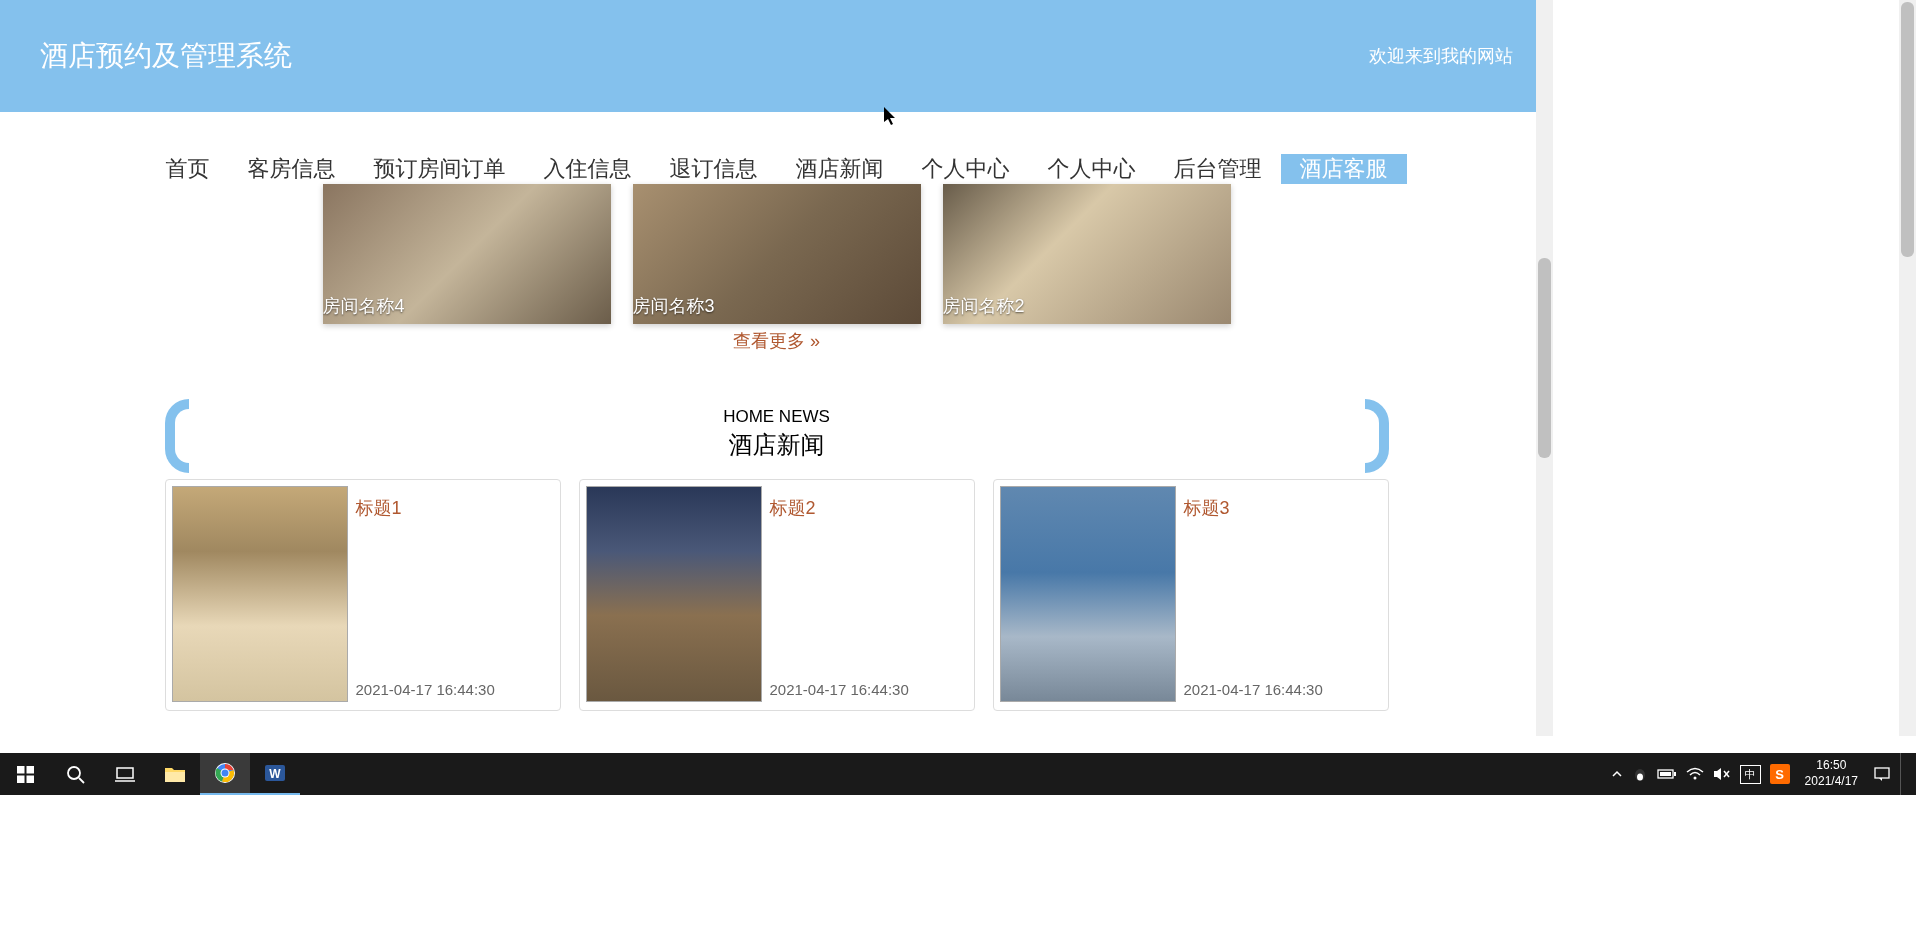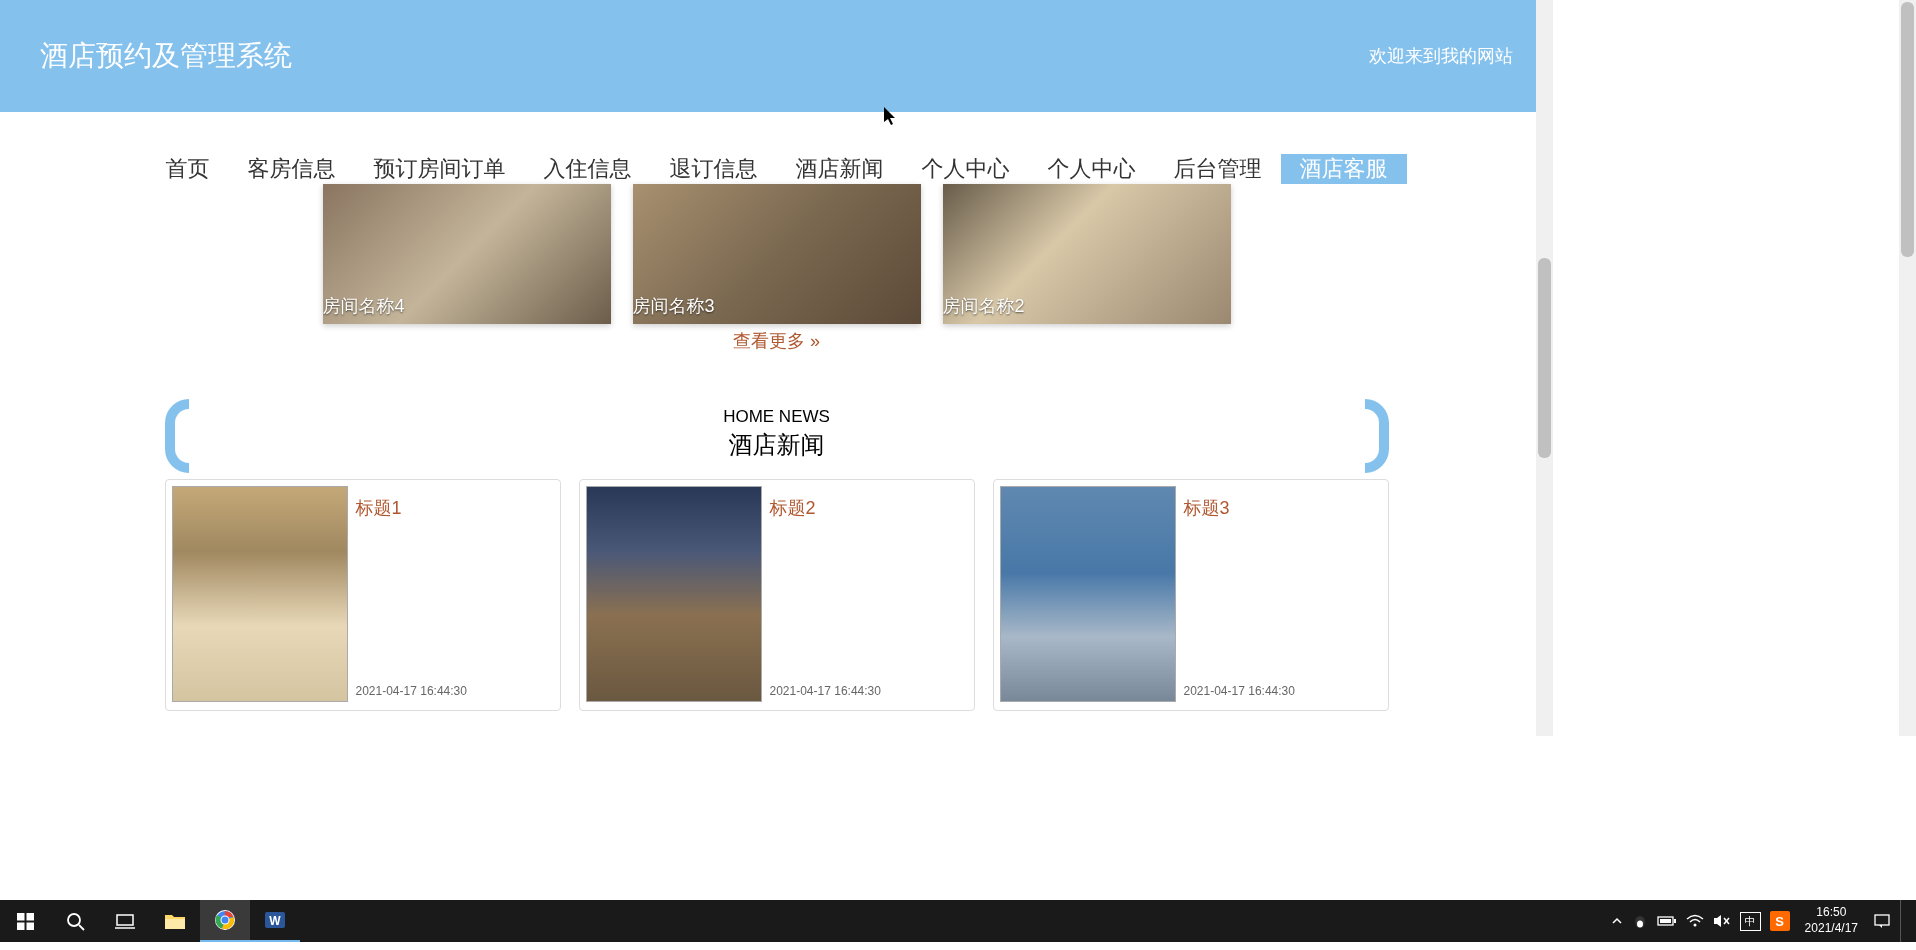--- a/index.html
+++ b/index.html
@@ -1,18 +1,18 @@
 <!DOCTYPE html>
 <html><head>
   <meta charset="utf-8">
   <style>
     * { margin: 0; padding: 0; box-sizing: border-box; }
     body { font-family: "Microsoft YaHei", Arial, sans-serif; background: #fff; overflow: hidden; }
     
-    .viewport { width: 1916px; height: 942px; position: relative; border-radius: 8px; }
+    .viewport { width: 1916px; height: 795px; position: relative; border-radius: 8px; }
     .browser-area { width: 1553px; height: 736px; position: absolute; top: 0; left: 0; background: #fff; overflow: hidden; }
     
     
     .header { background: #84c1ed; height: 112px; display: flex; align-items: center; justify-content: space-between; padding: 0 40px; }
     .header-title { color: #fff; font-size: 28px; font-weight: 400; }
     .welcome-text { color: #fff; font-size: 18px; }
     
     
     .nav-bar { height: 72px; background: #fff; display: flex; justify-content: center; align-items: stretch; }
     .nav-inner { display: flex; align-items: flex-end; }
@@ -39,21 +39,21 @@
     .news-bracket-left { position: absolute; left: 0; top: -8px; width: 24px; height: 74px; border: 10px solid #84c1ed; border-right: none; border-radius: 24px 0 0 24px; }
     .news-bracket-right { position: absolute; right: 0; top: -8px; width: 24px; height: 74px; border: 10px solid #84c1ed; border-left: none; border-radius: 0 24px 24px 0; }
     .news-title-en { font-size: 17px; color: #000; }
     .news-title-cn { font-size: 24px; color: #000; margin-top: 2px; }
     
     .news-cards { display: flex; justify-content: center; gap: 18px; }
     .news-card { width: 396px; height: 232px; border: 1px solid #ddd; border-radius: 4px; padding: 6px; display: flex; gap: 8px; position: relative; }
     .news-img { width: 176px; height: 216px; border: 1px solid #aaa; flex-shrink: 0; }
     .news-card-right { flex: 1; display: flex; flex-direction: column; align-items: flex-start; position: relative; }
     .news-card-title { color: #b05830; font-size: 18px; margin-top: 10px; cursor: pointer; }
-    .news-card-time { position: absolute; bottom: 6px; color: #666; font-size: 12px; }
+    .news-card-time { position: absolute; bottom: 6px; color: #666; font-size: 15px; }
     
     .news-img-1 { background: linear-gradient(180deg, #c4a878 0%, #a08860 30%, #e8d8b8 65%, #d4c4a0 100%); }
     .news-img-2 { background: linear-gradient(180deg, #2a3858 0%, #4a5878 30%, #8a7050 60%, #6a5840 100%); }
     .news-img-3 { background: linear-gradient(180deg, #6088b0 0%, #4878a8 40%, #a8b8c8 70%, #788898 100%); }
     
     
     .scrollbar-outer { position: absolute; right: 0; top: 0; width: 17px; height: 736px; background: #f0f0f0; }
     .scrollbar-outer-thumb { position: absolute; right: 2px; top: 2px; width: 13px; height: 255px; background: #c0c0c0; border-radius: 6px; }
     
     .scrollbar-inner { position: absolute; right: 0; top: 0; width: 17px; height: 736px; background: #f0f0f0; left: 1536px; }

